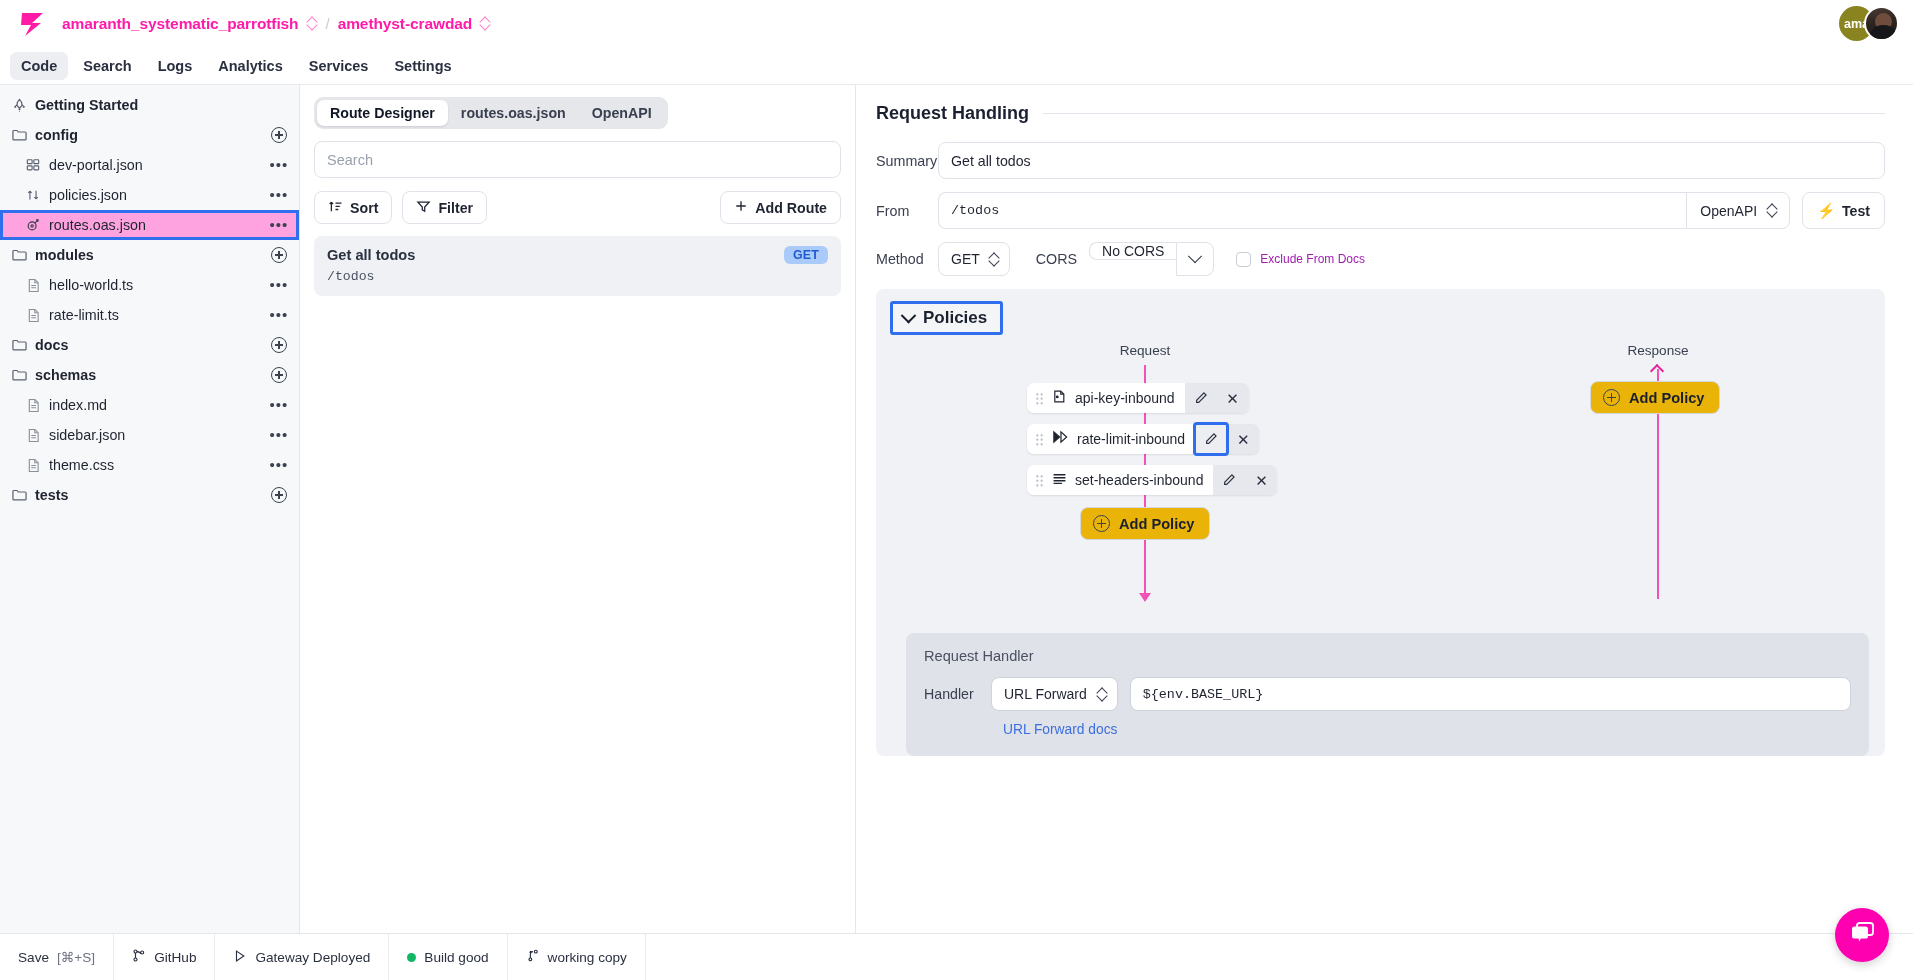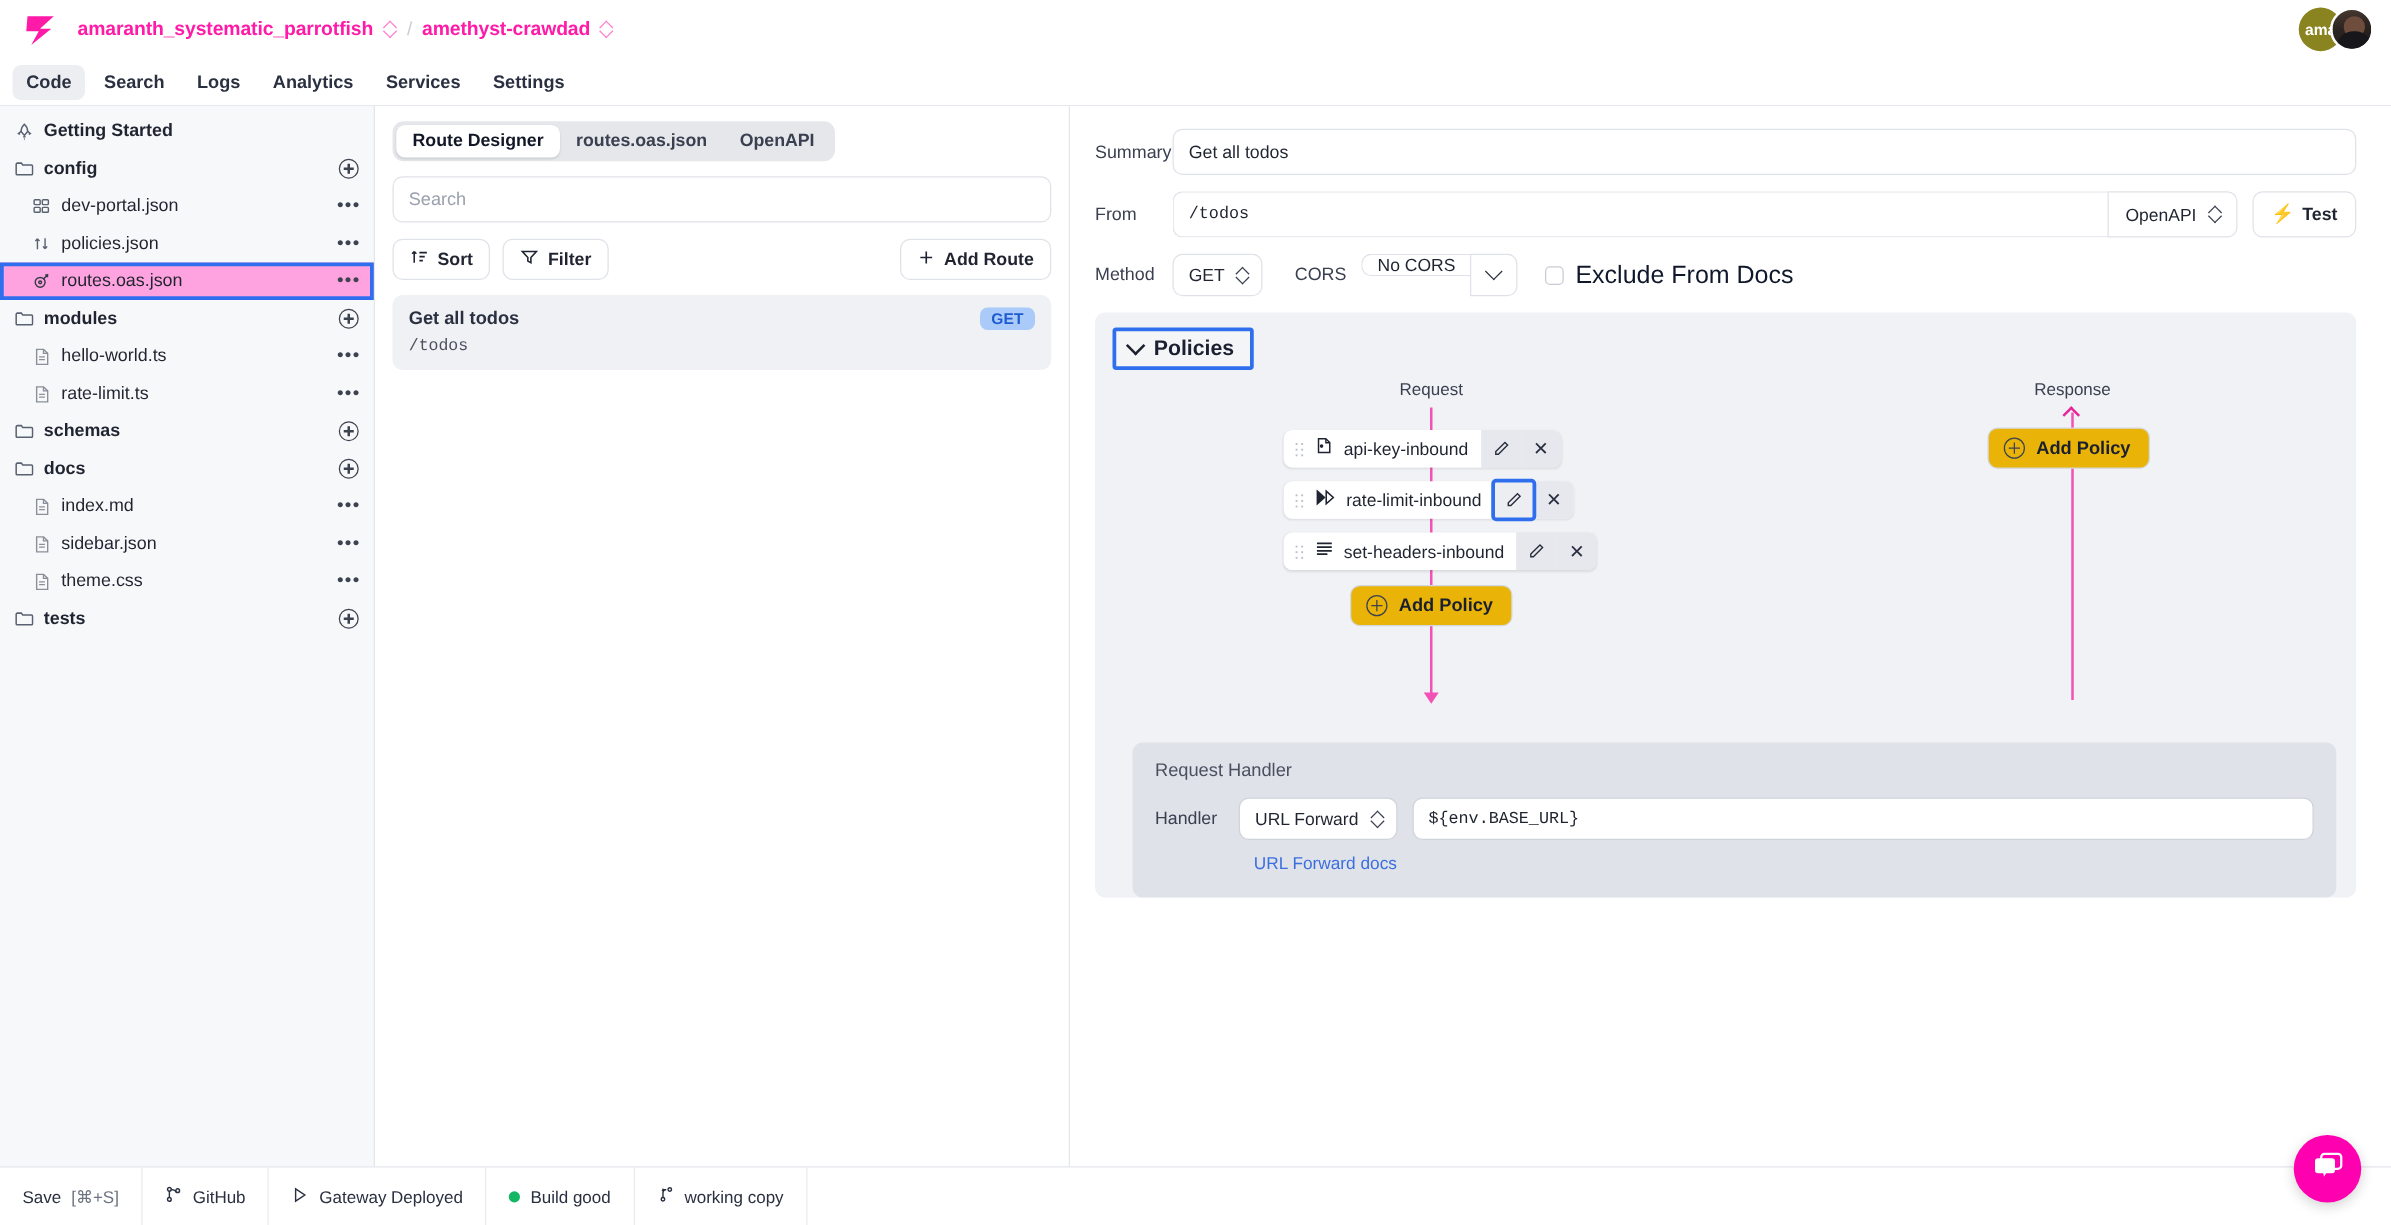--- a/index.html
+++ b/index.html
@@ -206,21 +206,21 @@
     border: 1px solid #dfe2e8; border-radius: 0 8px 8px 0; background: #fff; cursor: pointer;
   }
   .chev-dn {
     width: 10px; height: 10px; border-right: 1.8px solid #2a3040;
     border-bottom: 1.8px solid #2a3040; transform: rotate(45deg) translate(-2px,-2px);
   }
   .chkrow { display: flex; align-items: center; gap: 9px; margin-left: 22px; }
   .chkbox {
     width: 15px; height: 15px; border: 1.5px solid #c9ccd4; border-radius: 4px; background: #fff;
   }
-  .chklabel { font-size: 20px; color: #0f172a; }
+  .chklabel { font-size: 12px; color: #a21caf; }
 
   
   .policies-panel { background: #f0f2f5; border-radius: 8px; padding: 12px 14px 0 14px; margin-top: 8px; }
   .pol-header {
     display: inline-flex; align-items: center; gap: 9px;
     background: #f4f5f7; border: 3px solid #2f6fed; border-radius: 3px;
     padding: 4px 13px 4px 10px; cursor: pointer;
   }
   .pol-header .chev { width: 11px; height: 11px; border-right: 2px solid #1b2030; border-bottom: 2px solid #1b2030; transform: rotate(45deg) translate(-2px,-2px); }
   .pol-header .ptitle { font-size: 17px; font-weight: 700; color: #1b2030; }
@@ -446,33 +446,33 @@
       <span class="tr-label">rate-limit.ts</span>
       <span class="tr-action">•••</span>
     </div>
 
     <div class="tree-row depth0">
       <span class="tr-icon">
         <svg width="15" height="14" viewBox="0 0 16 14" fill="none" stroke="#5a6170" stroke-width="1.3">
           <path d="M1 3.2a1 1 0 011-1h3.4l1.2 1.6H14a1 1 0 011 1v6.4a1 1 0 01-1 1H2a1 1 0 01-1-1z"></path>
         </svg>
       </span>
-      <span class="tr-label">schemas</span>
+      <span class="tr-label">docs</span>
       <span class="tr-action">
           <span class="plus-ic"></span>
         </span>
     </div>
 
     <div class="tree-row depth0">
       <span class="tr-icon">
         <svg width="15" height="14" viewBox="0 0 16 14" fill="none" stroke="#5a6170" stroke-width="1.3">
           <path d="M1 3.2a1 1 0 011-1h3.4l1.2 1.6H14a1 1 0 011 1v6.4a1 1 0 01-1 1H2a1 1 0 01-1-1z"></path>
         </svg>
       </span>
-      <span class="tr-label">docs</span>
+      <span class="tr-label">schemas</span>
       <span class="tr-action">
           <span class="plus-ic"></span>
         </span>
     </div>
 
     <div class="tree-row depth1 file">
       <span class="tr-icon">
         <svg width="13" height="15" viewBox="0 0 14 16" fill="none" stroke="#8a9099" stroke-width="1.2">
           <path d="M2.5 1.5h6L12 5v9.5H2.5z"></path>
             <path d="M8.4 1.6V5H12"></path>
@@ -561,20 +561,24 @@
       <div class="route-card-top">
         <span class="route-name">Get all todos</span>
         <span class="route-method">GET</span>
       </div>
       <div class="route-path">/todos</div>
     </div>
   </div>
 
   <div class="detail">
 
+    <div class="sec-title-row">
+      <span class="sec-title">Request Handling</span>
+      <span class="sec-rule"></span>
+    </div>
 
     <div class="frow">
       <span class="flabel">Summary</span>
       <input class="finput" type="text" value="Get all todos" style="">
     </div>
 
     <div class="frow">
       <span class="flabel">From</span>
       <div class="path-group">
         <input class="path-input" type="text" value="/todos" style="">

